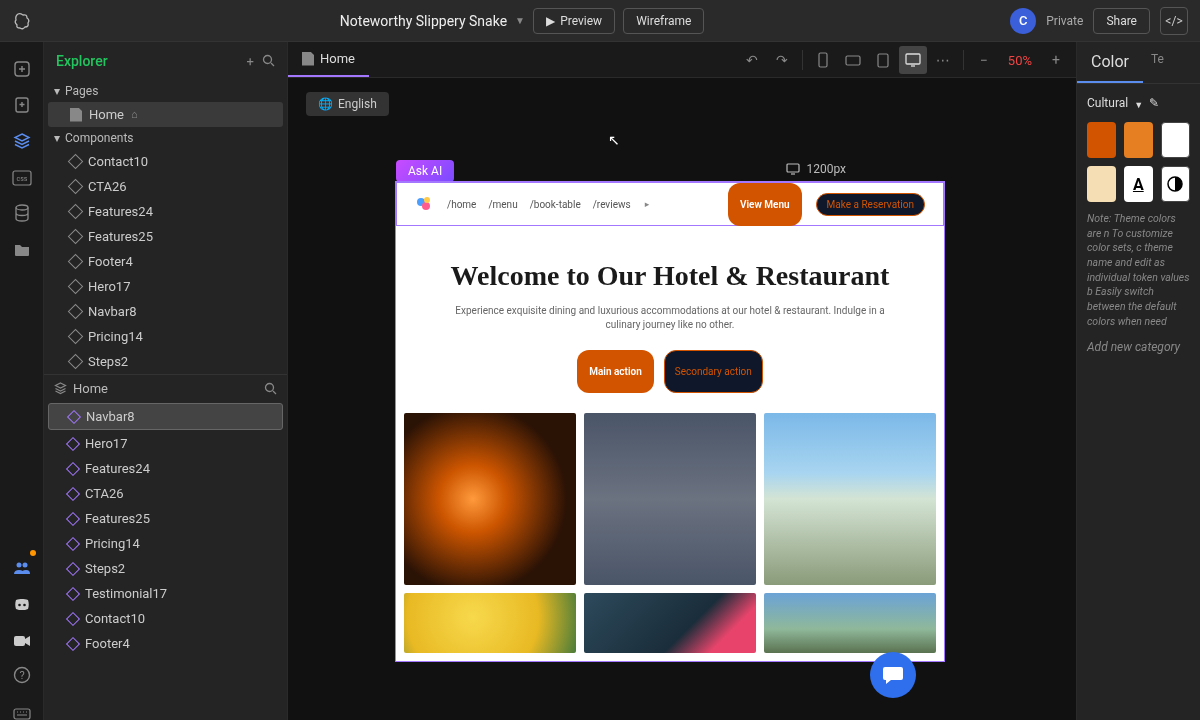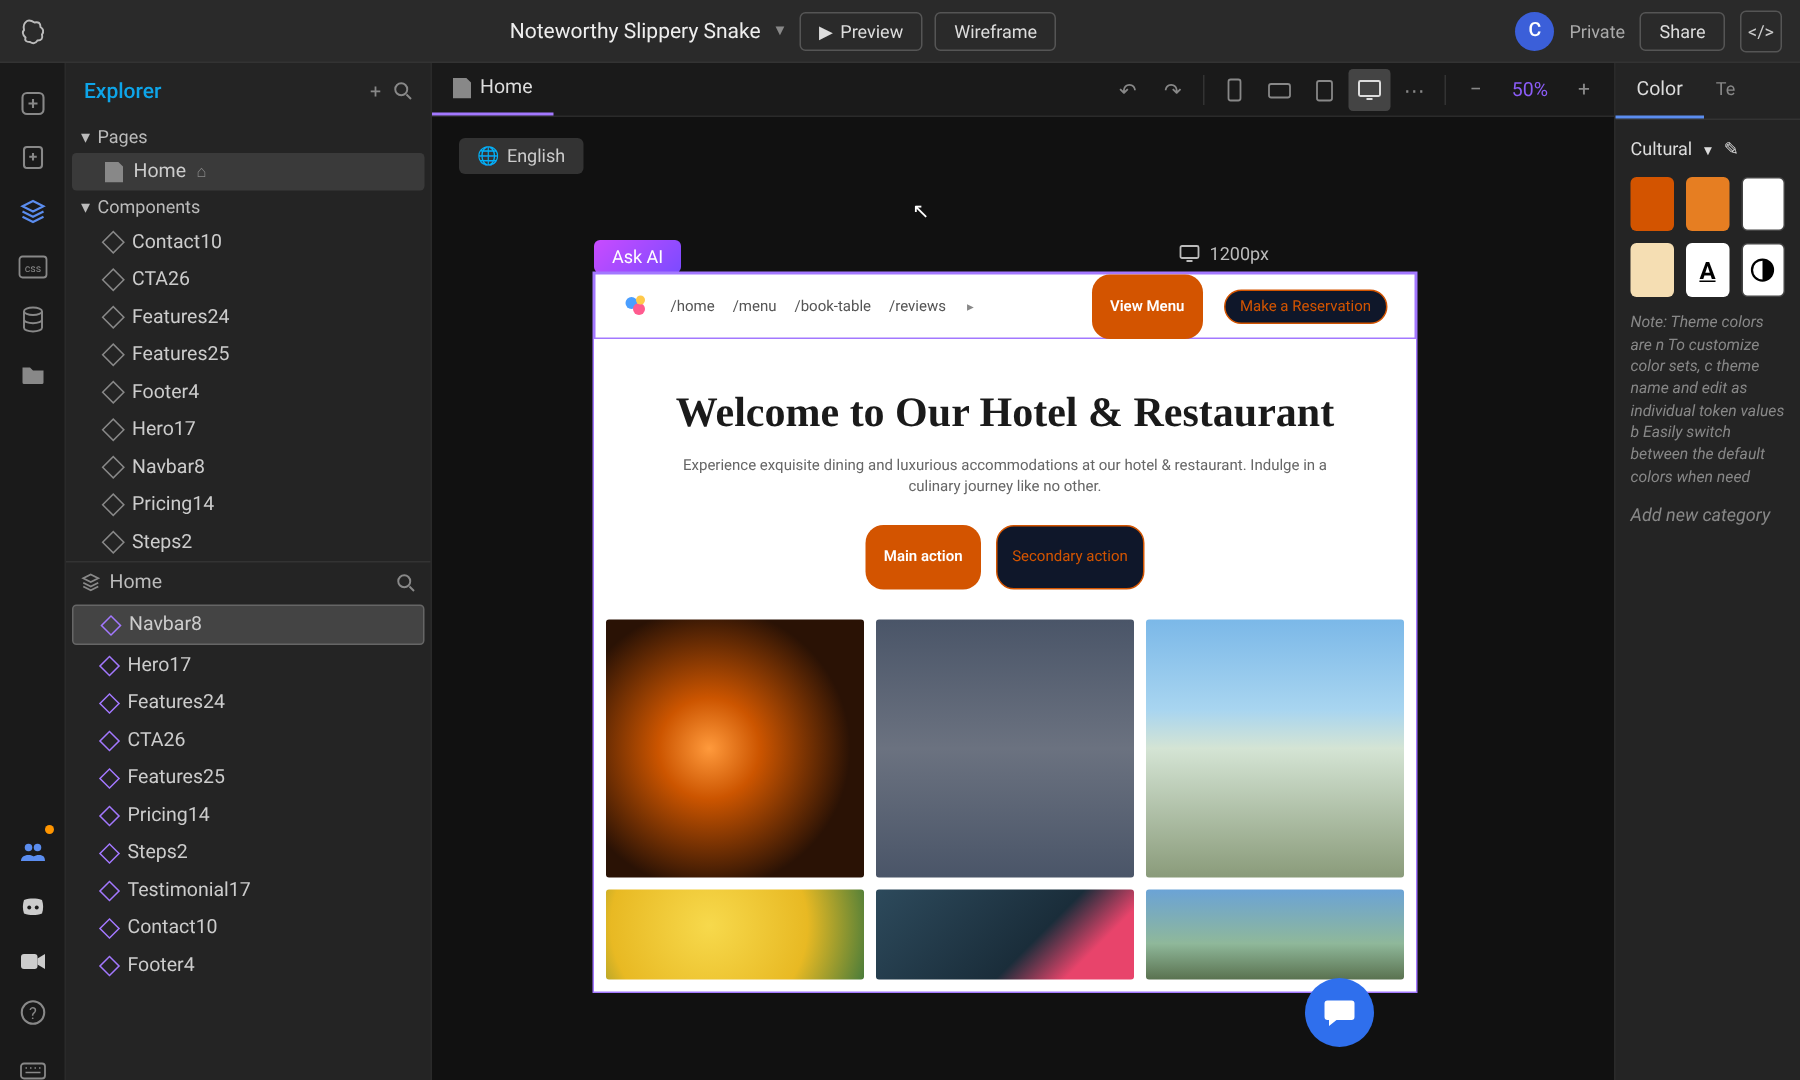--- a/index.html
+++ b/index.html
@@ -15,42 +15,42 @@
 .private { font-size:12px; color:#aaa; }
 .code-ic { width:28px; height:28px; border:1px solid #555; border-radius:4px; display:flex; align-items:center; justify-content:center; font-size:12px; }
 .main { display:flex; height:678px; }
 .rail { width:44px; background:#1a1a1a; border-right:1px solid #2a2a2a; display:flex; flex-direction:column; align-items:center; padding-top:12px; gap:12px; }
 .rail-ic { width:24px; height:24px; display:flex; align-items:flex-end; justify-content:center; font-size:16px; color:#888; cursor:pointer; position:relative; }
 .rail-ic.active { color:#5b8def; }
 .rail-spacer { flex:1; }
 .dot { position:absolute; top:-2px; right:-2px; width:6px; height:6px; border-radius:50%; background:#ff9500; }
 .explorer { width:244px; background:#242424; border-right:1px solid #2a2a2a; display:flex; flex-direction:column; }
 .exp-hdr { height:38px; display:flex; align-items:center; padding:0 12px; justify-content:space-between; }
-.exp-hdr h3 { font-size:14px; font-weight:500; color:#0ea5e9; }
+.exp-hdr h3 { font-size:14px; font-weight:500; color:#22c55e; }
 .exp-tools { display:flex; gap:8px; font-size:13px; color:#888; }
 .tree { flex:0 0 auto; overflow:auto; font-size:13px; max-height:300px; }
 .tree-sec { padding:4px 10px; color:#bbb; font-size:12px; display:flex; align-items:center; gap:5px; cursor:pointer; }
 .tree-item { padding:5px 10px 5px 26px; display:flex; align-items:center; gap:7px; cursor:pointer; color:#ccc; }
 .tree-item.sel { background:#3a3a3a; border-radius:3px; margin:0 4px; padding-left:22px; }
 .ic-page { width:12px; height:14px; background:#888; clip-path:polygon(0 0,70% 0,100% 25%,100% 100%,0 100%); }
 .ic-cmp { width:11px; height:11px; border:1.5px solid #888; transform:rotate(45deg); }
 .ic-home { font-size:11px; color:#888; }
 .outline { flex:1; border-top:1px solid #333; overflow:auto; font-size:13px; }
 .out-hdr { padding:6px 10px; display:flex; align-items:center; gap:6px; color:#bbb; justify-content:space-between; }
 .out-item { padding:5px 10px 5px 24px; display:flex; align-items:center; gap:7px; cursor:pointer; color:#ccc; }
 .out-item.sel { background:#444; border:1px solid #666; border-radius:3px; margin:1px 4px; padding-left:20px; }
 .ic-diam { width:10px; height:10px; border:1.5px solid #a378ff; transform:rotate(45deg); }
 .canvas-wrap { flex:1; background:#111; position:relative; display:flex; flex-direction:column; }
 .canv-tabs { height:36px; background:#1a1a1a; display:flex; align-items:center; border-bottom:1px solid #2a2a2a; }
 .canv-tab { padding:0 14px; height:100%; display:flex; align-items:center; gap:6px; font-size:13px; color:#ddd; border-bottom:2px solid #a378ff; }
 .canv-tb { position:absolute; top:0; right:0; height:36px; display:flex; align-items:center; gap:2px; padding:0 6px; }
 .tb-ic { width:28px; height:28px; display:flex; align-items:center; justify-content:center; color:#888; font-size:14px; cursor:pointer; border-radius:3px; }
 .tb-ic.active { background:#444; color:#ddd; }
 .tb-sep { width:1px; height:20px; background:#333; margin:0 4px; }
-.zoom { font-size:13px; color:#8b5cf6; padding:0 8px; }
+.zoom { font-size:13px; color:#ef4444; padding:0 8px; }
 .canvas { flex:1; position:relative; overflow:hidden; }
 .lang-pill { position:absolute; top:14px; left:18px; background:#333; border-radius:4px; padding:5px 12px; font-size:12px; color:#ccc; display:flex; align-items:center; gap:5px; }
 .askai { position:absolute; top:82px; left:108px; background:linear-gradient(135deg,#c94bff,#7b4bff); color:#fff; padding:4px 12px; font-size:12px; border-radius:4px; }
 .vp-label { position:absolute; top:84px; right:230px; color:#bbb; font-size:12px; display:flex; align-items:center; gap:6px; }
 .frame { position:absolute; top:104px; left:108px; width:548px; background:#fff; box-shadow:0 0 0 1px #a378ff; }
 .nav { height:44px; display:flex; align-items:center; padding:0 18px; gap:14px; border-bottom:1px solid #eee; border:1px solid #a378ff; }
 .nav-logo { width:18px; height:18px; }
 .nav-links { display:flex; gap:12px; font-size:10px; color:#555; }
 .nav-sp { flex:1; }
 .btn-p { background:#d35400; color:#fff; border:none; padding:16px 12px; font-size:10px; border-radius:12px; font-weight:600; }
@@ -63,21 +63,21 @@
 .cell { aspect-ratio:1/1; border-radius:2px; }
 .c1 { background:radial-gradient(circle at 40% 50%,#ff9a3c 0%,#cc5500 25%,#2a1205 70%); }
 .c2 { background:linear-gradient(#4a5568 0%,#6b7280 50%,#4a5568 100%); }
 .c3 { background:linear-gradient(180deg,#7bb8e8 0%,#a8d5f0 35%,#d4e4d4 50%,#8a9b7a 100%); }
 .c4 { background:radial-gradient(circle at 40% 40%,#f7d94c,#e8b923 60%,#4a7c3a 100%); }
 .c5 { background:linear-gradient(135deg,#2d4a5c,#1a2d3a 60%,#e8446b 80%); }
 .c6 { background:linear-gradient(180deg,#6ba3d6 0%,#8fb89a 60%,#5a7250 100%); }
 .row2 { height:60px; aspect-ratio:unset; }
 .right { width:124px; background:#242424; border-left:1px solid #2a2a2a; padding:0; font-size:12px; }
 .r-tabs { display:flex; border-bottom:1px solid #333; }
-.r-tab { padding:10px 14px; font-size:13px; color:#ddd; border-bottom:2px solid #5b8def; }
+.r-tab { padding:10px 14px; font-size:16px; color:#ddd; border-bottom:2px solid #5b8def; }
 .r-tab2 { padding:10px 8px; color:#888; }
 .r-body { padding:12px 10px; }
 .r-row { display:flex; align-items:flex-end; gap:6px; margin-bottom:12px; color:#ddd; }
 .swatches { display:flex; gap:8px; margin-bottom:8px; }
 .sw { width:36px; height:36px; border-radius:4px; }
 .sw-txt { width:36px; height:36px; border-radius:4px; background:#fff; display:flex; align-items:center; justify-content:center; color:#000; font-weight:700; font-size:16px; text-decoration:underline; }
 .note { font-size:10.5px; color:#888; font-style:italic; line-height:1.4; margin:10px 0; }
 .addcat { font-size:12px; color:#888; margin-top:10px; font-style:italic; }
 .chat-fab { position:absolute; bottom:22px; right:160px; width:46px; height:46px; border-radius:50%; background:#2f6fed; display:flex; align-items:center; justify-content:center; }
 .cursor { position:absolute; top:54px; left:320px; font-size:14px; color:#fff; }

